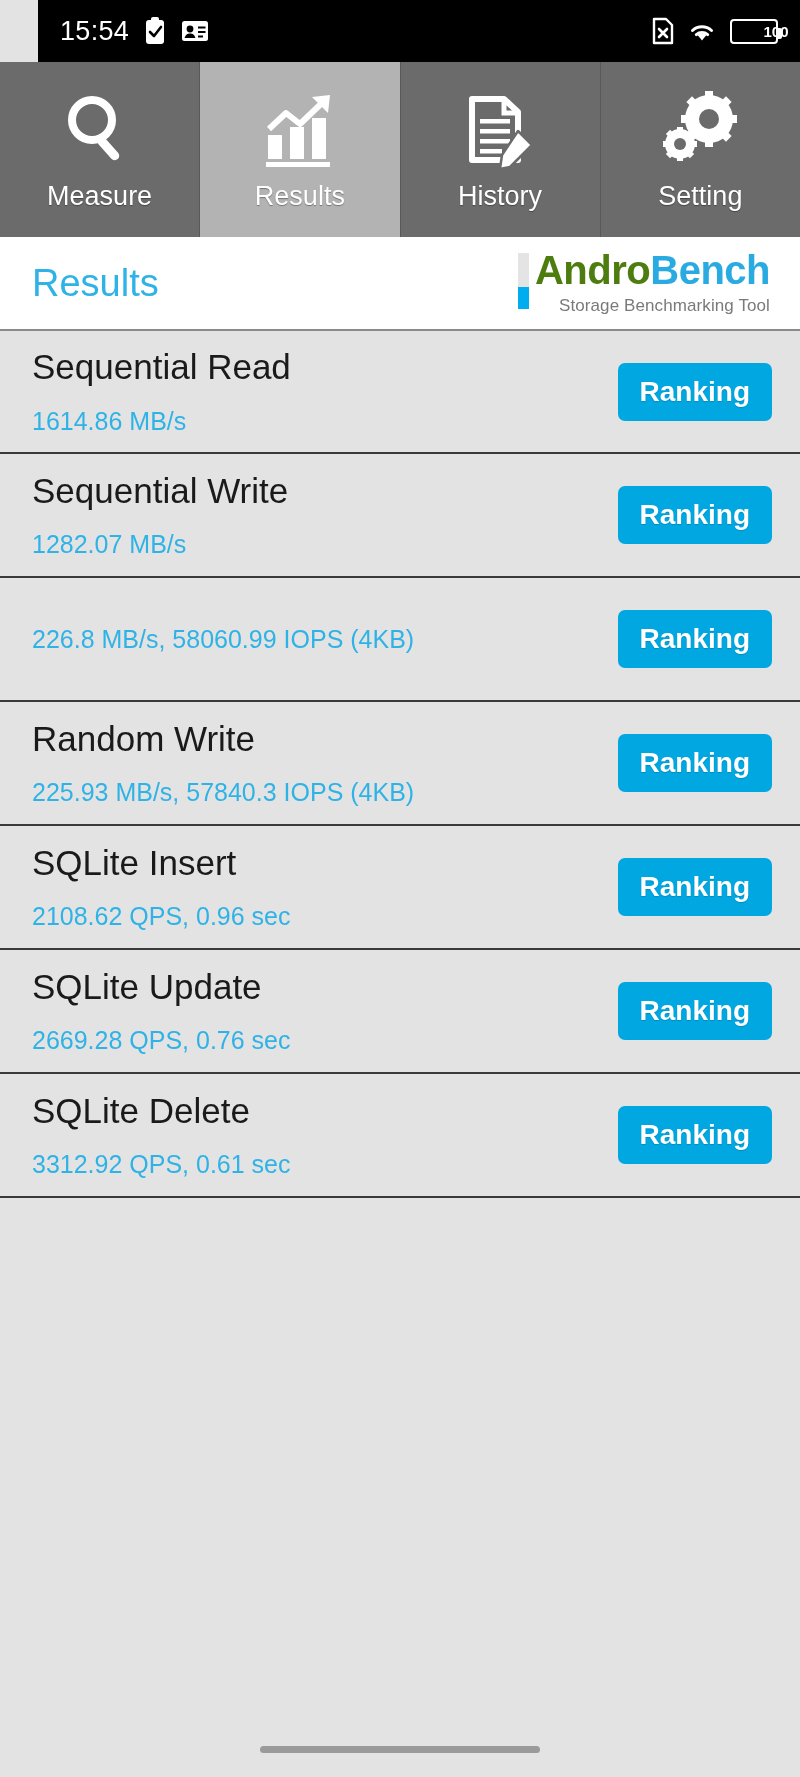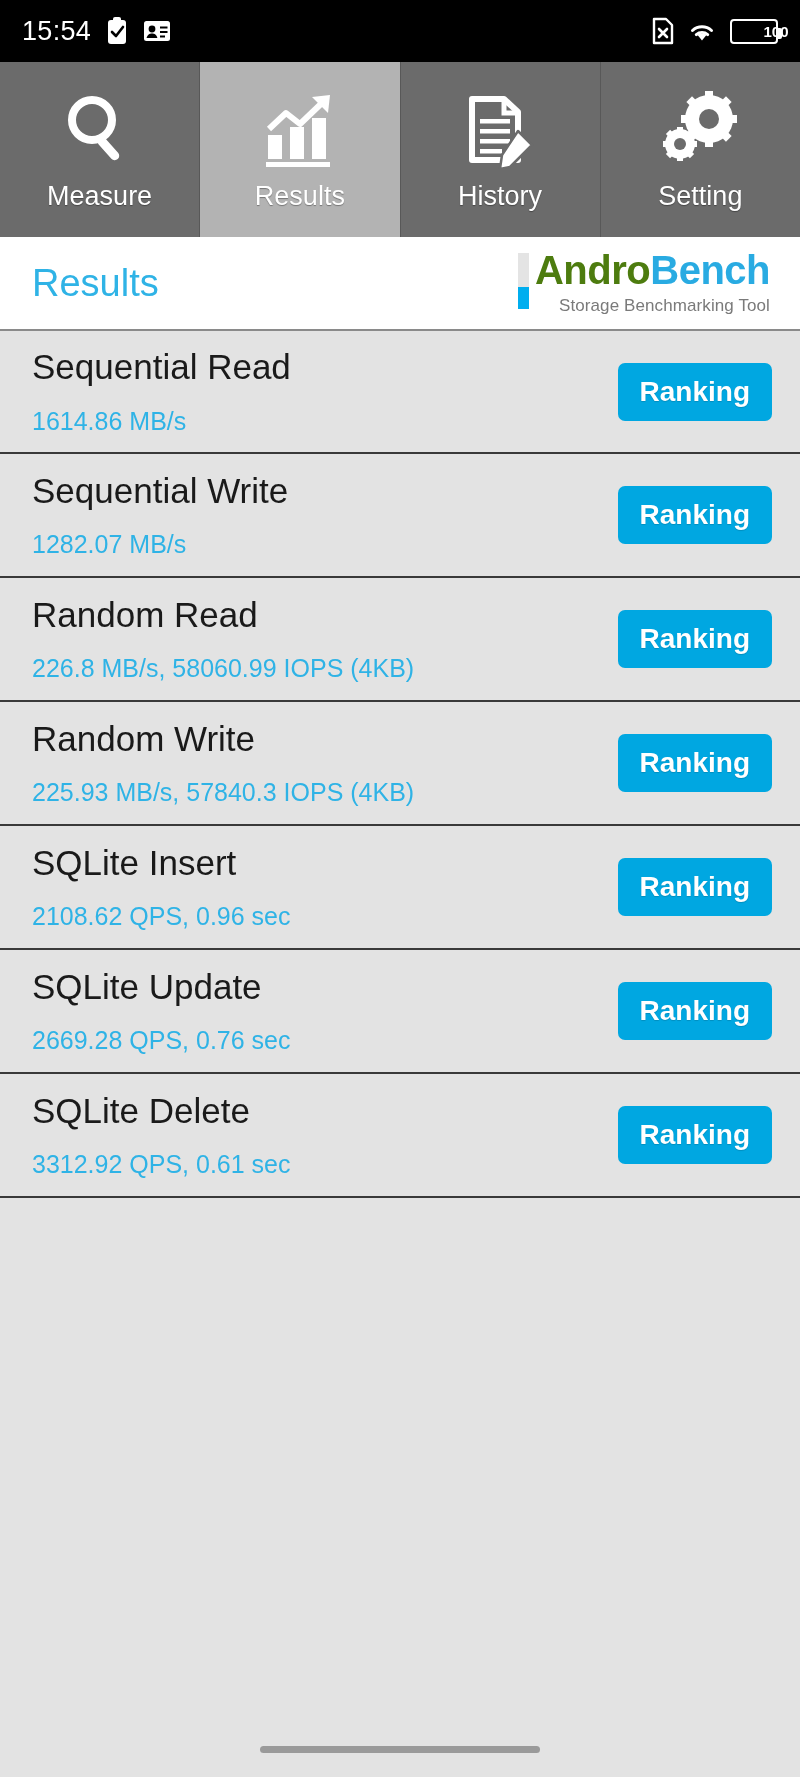--- a/index.html
+++ b/index.html
@@ -8,20 +8,21 @@
     background:#e3e3e3;
     font-family:"Liberation Sans", sans-serif;
     overflow:hidden;
   }
 
   
   .statusbar{
     height:62px; background:#000; color:#fff;
     display:flex; align-items:center; justify-content:space-between;
     padding:0 22px;
+    margin-left:38px;
   }
   .sb-left{ display:flex; align-items:center; gap:14px; }
   .sb-right{ display:flex; align-items:center; gap:13px; }
   .sb-time{ font-size:27px; letter-spacing:.3px; font-family:"Liberation Sans", sans-serif; }
   .sb-ico{ display:flex; align-items:center; }
 
   
   .batt{
     border:2.5px solid #fff; border-radius:4px;
     width:44px; height:25px; display:flex; align-items:center; justify-content:center;
@@ -240,21 +241,20 @@
     <div class="row">
       <div class="row-texts">
         <div class="row-title">Sequential Write</div>
         <div class="row-value">1282.07 MB/s</div>
       </div>
       <button class="rank-btn">Ranking</button>
     </div>
 
     <div class="row">
       <div class="row-texts">
-        <div class="row-title">Random Read</div>
         <div class="row-value">226.8 MB/s, 58060.99 IOPS (4KB)</div>
       </div>
       <button class="rank-btn">Ranking</button>
     </div>
 
     <div class="row">
       <div class="row-texts">
         <div class="row-title">Random Write</div>
         <div class="row-value">225.93 MB/s, 57840.3 IOPS (4KB)</div>
       </div>

